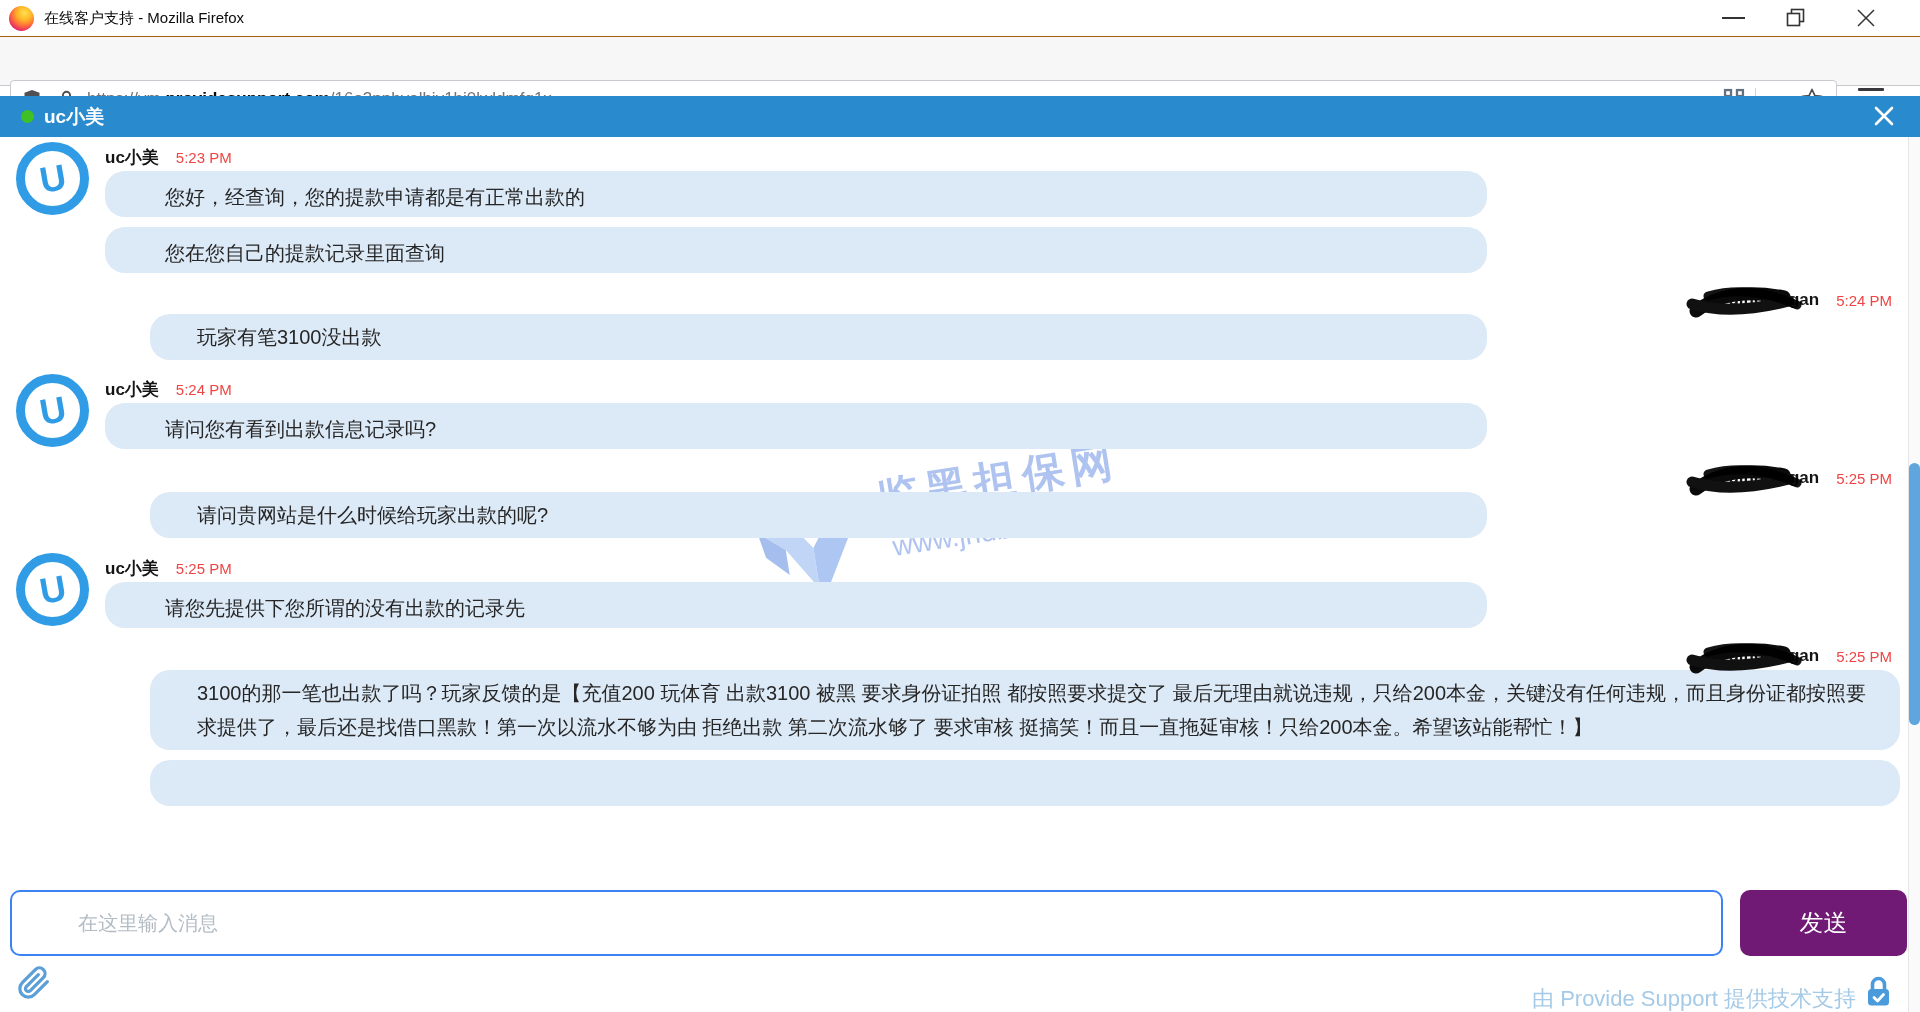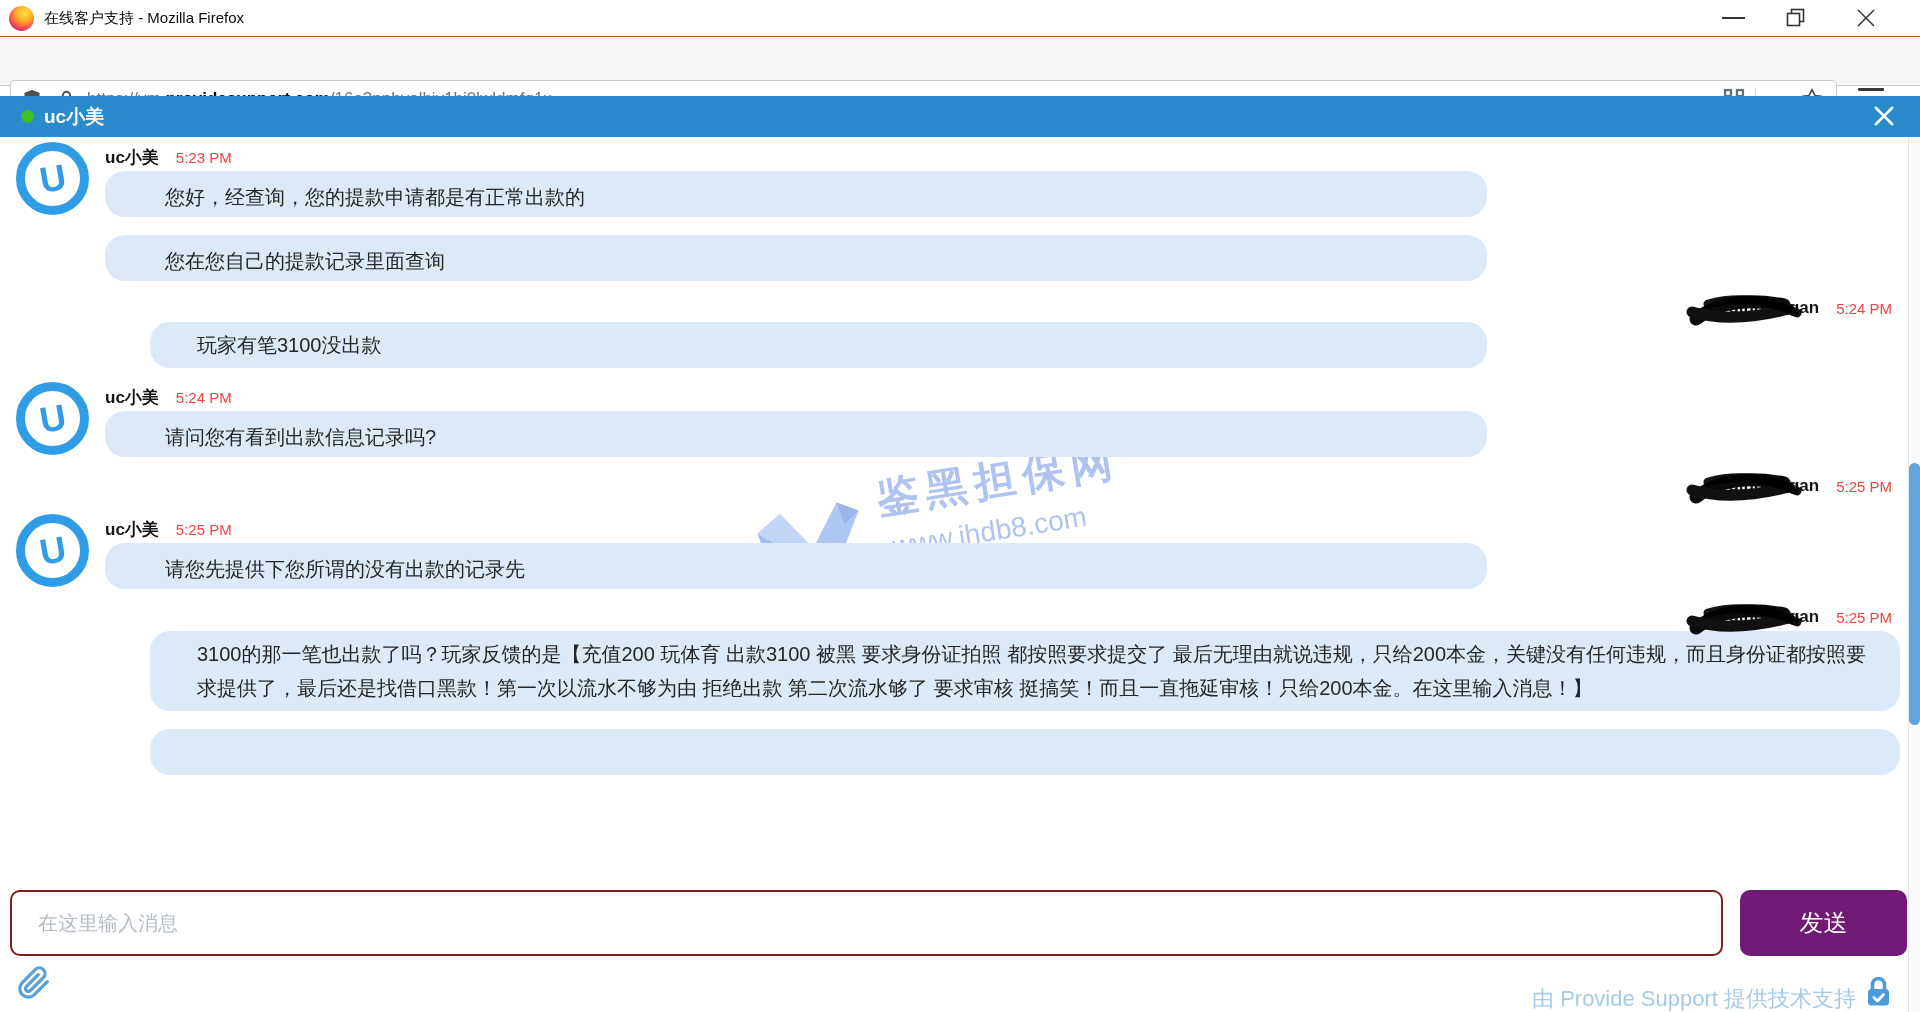--- a/index.html
+++ b/index.html
@@ -46,21 +46,21 @@
   .msg-group { position:relative; }
   .name-row { height:26px; display:flex; align-items:center; font-size:17px; }
   .agent .name-row { margin-left:105px; }
   .sender { font-weight:bold; color:#141414; }
   .time { margin-left:17px; font-size:15px; color:#ef4444; }
   .avatar { position:absolute; left:16px; top:-2px; width:73px; height:73px; border-radius:50%;
     background:#fff; border:9px solid #2f9ce5; display:flex; align-items:center; justify-content:center; }
   .avatar-u { font-size:36px; font-weight:bold; color:#2f9ce5; transform:rotate(-10deg); }
 
   .bubble { background:#dce9f6; border-radius:20px; min-height:46px; display:flex; align-items:center;
-    font-size:20px; color:#262626; margin-top:18px; }
+    font-size:20px; color:#262626; margin-top:10px; }
   .agent .bubble { margin-left:105px; width:1382px; padding:12px 30px 6px 60px; }
   .visitor .bubble { margin-left:150px; width:1337px; padding:6px 30px 6px 47px; }
   .visitor.wide .bubble { width:1750px; line-height:34px; }
   .name-row + .bubble { margin-top:1px; }
   .visitor .name-row { justify-content:flex-end; padding-right:16px; }
   .g1 { margin-top:14px; } .g2 { margin-top:16px; } .g3 { margin-top:16px; }
   .g4 { margin-top:17px; } .g5 { margin-top:15px; }
 
   .scribble-wrap { position:relative; display:inline-block; }
   .scribble { position:absolute; left:-42px; top:-6px; pointer-events:none; }
@@ -72,21 +72,21 @@
     color:rgba(110,145,228,0.55); font-weight:bold; }
   .wm-url { position:absolute; left:136px; top:62px; font-size:28px; color:rgba(110,145,228,0.55); }
 
   .scroll-track { position:absolute; right:0; top:137px; width:12px; height:875px; background:#fafafb;
     border-left:1px solid #e5e5e8; }
   .scroll-thumb { position:absolute; right:0px; top:463px; width:11px; height:262px;
     background:#5fa5de; border-radius:6px; }
 
   
   .composer-input { position:absolute; left:10px; top:890px; width:1713px; height:66px;
-    border:2px solid #7f1d1d; border-radius:10px; font-size:20px; padding-left:26px; color:#333;
+    border:2px solid #3b82f6; border-radius:10px; font-size:20px; padding-left:66px; color:#333;
     outline:none; font-family:inherit; background:#fff; }
   .composer-input::placeholder { color:#b3bcc4; }
   .send-btn { position:absolute; left:1740px; top:890px; width:167px; height:66px; background:#701a75;
     border:none; border-radius:10px; color:#fff; font-size:24px; cursor:pointer; font-family:inherit; }
   .attach-btn { position:absolute; left:16px; top:966px; width:36px; height:36px; cursor:pointer;
     background:none; border:none; }
   .powered { position:absolute; right:64px; top:984px; font-size:22px; color:#a5cae7; text-decoration:none; }
   .lock-badge { position:absolute; right:28px; top:976px; }
 </style>
 </head>
@@ -222,20 +222,23 @@
       <span class="scribble-wrap">
         <span class="sender">dinghaigan</span>
         <svg class="scribble" width="135" height="36" viewBox="0 0 135 36">
           <path d="M10 27 C 32 10, 62 6, 98 13" stroke="#0a0a0a" stroke-width="13" fill="none" stroke-linecap="round"></path>
           <path d="M6 20 C 36 29, 72 25, 103 17" stroke="#111" stroke-width="11" fill="none" stroke-linecap="round"></path>
           <path d="M22 12 C 52 4, 82 8, 111 21" stroke="#000" stroke-width="9" fill="none" stroke-linecap="round" opacity="0.92"></path>
         </svg>
       </span>
       <span class="time">5:25 PM</span>
     </div>
+    <div class="bubble">
+        <span>请问贵网站是什么时候给玩家出款的呢?</span>
+      </div>
   </section>
 
   <section class="msg-group agent g4">
     <div class="avatar">
       <span class="avatar-u">U</span>
     </div>
     <div class="name-row">
       <span class="sender">uc小美</span>
       <span class="time">5:25 PM</span>
     </div>
@@ -250,21 +253,21 @@
         <span class="sender">dinghaigan</span>
         <svg class="scribble" width="135" height="36" viewBox="0 0 135 36">
           <path d="M10 27 C 32 10, 62 6, 98 13" stroke="#0a0a0a" stroke-width="13" fill="none" stroke-linecap="round"></path>
           <path d="M6 20 C 36 29, 72 25, 103 17" stroke="#111" stroke-width="11" fill="none" stroke-linecap="round"></path>
           <path d="M22 12 C 52 4, 82 8, 111 21" stroke="#000" stroke-width="9" fill="none" stroke-linecap="round" opacity="0.92"></path>
         </svg>
       </span>
       <span class="time">5:25 PM</span>
     </div>
     <div class="bubble">
-        <span>3100的那一笔也出款了吗？玩家反馈的是【充值200 玩体育 出款3100 被黑 要求身份证拍照 都按照要求提交了 最后无理由就说违规，只给200本金，关键没有任何违规，而且身份证都按照要求提供了，最后还是找借口黑款！第一次以流水不够为由 拒绝出款 第二次流水够了 要求审核 挺搞笑！而且一直拖延审核！只给200本金。在这里输入消息！】</span>
+        <span>3100的那一笔也出款了吗？玩家反馈的是【充值200 玩体育 出款3100 被黑 要求身份证拍照 都按照要求提交了 最后无理由就说违规，只给200本金，关键没有任何违规，而且身份证都按照要求提供了，最后还是找借口黑款！第一次以流水不够为由 拒绝出款 第二次流水够了 要求审核 挺搞笑！而且一直拖延审核！只给200本金。希望该站能帮忙！】</span>
       </div>
     <div class="bubble"></div>
   </section>
 </div>
 
 <div class="scroll-track"></div>
 <div class="scroll-thumb"></div>
 
 <input class="composer-input" type="text" placeholder="在这里输入消息" style="">
 <button class="send-btn">发送</button>

